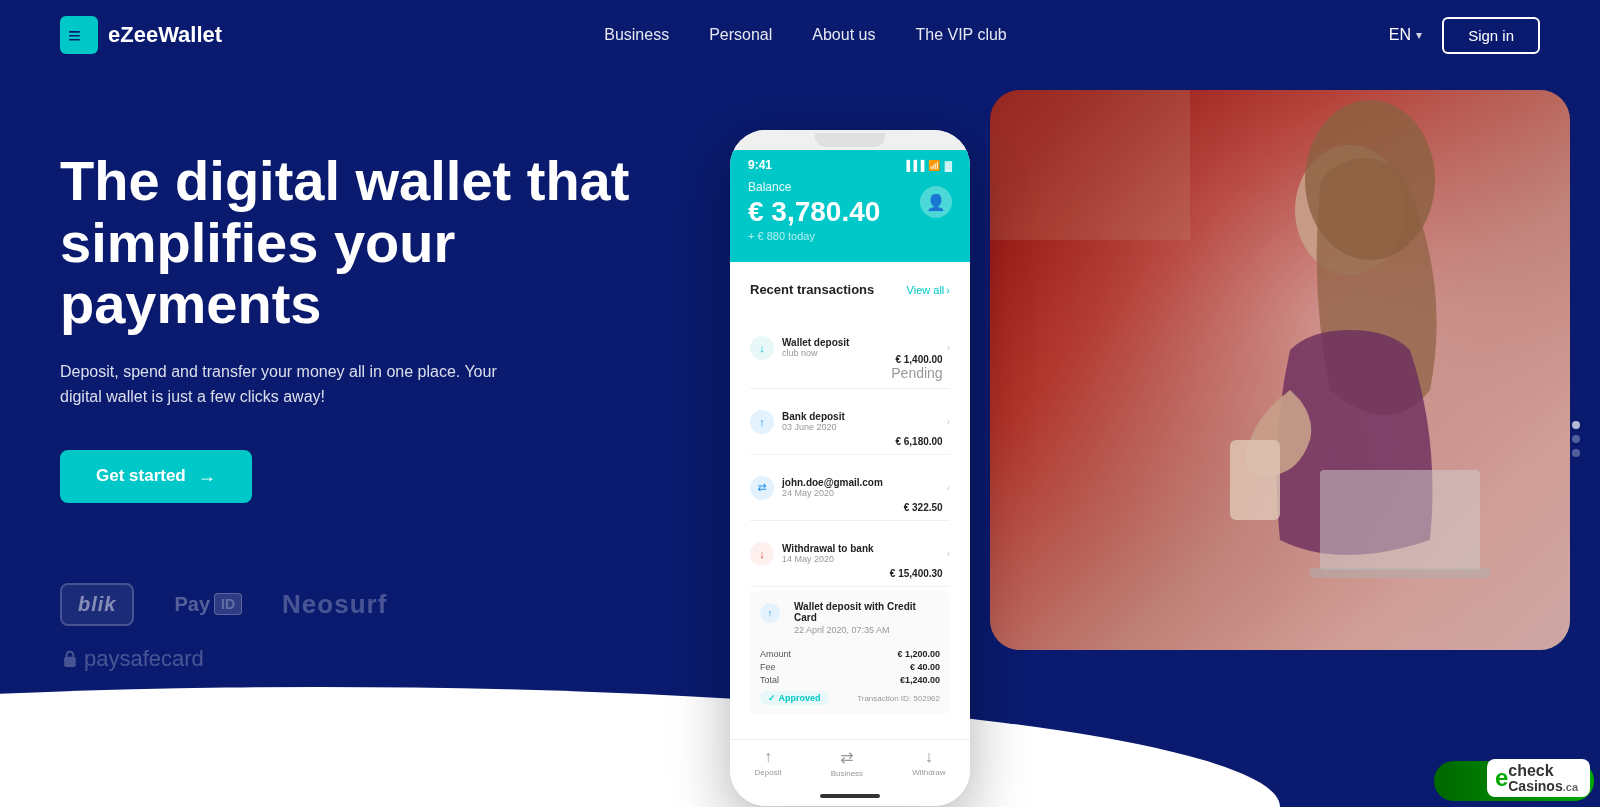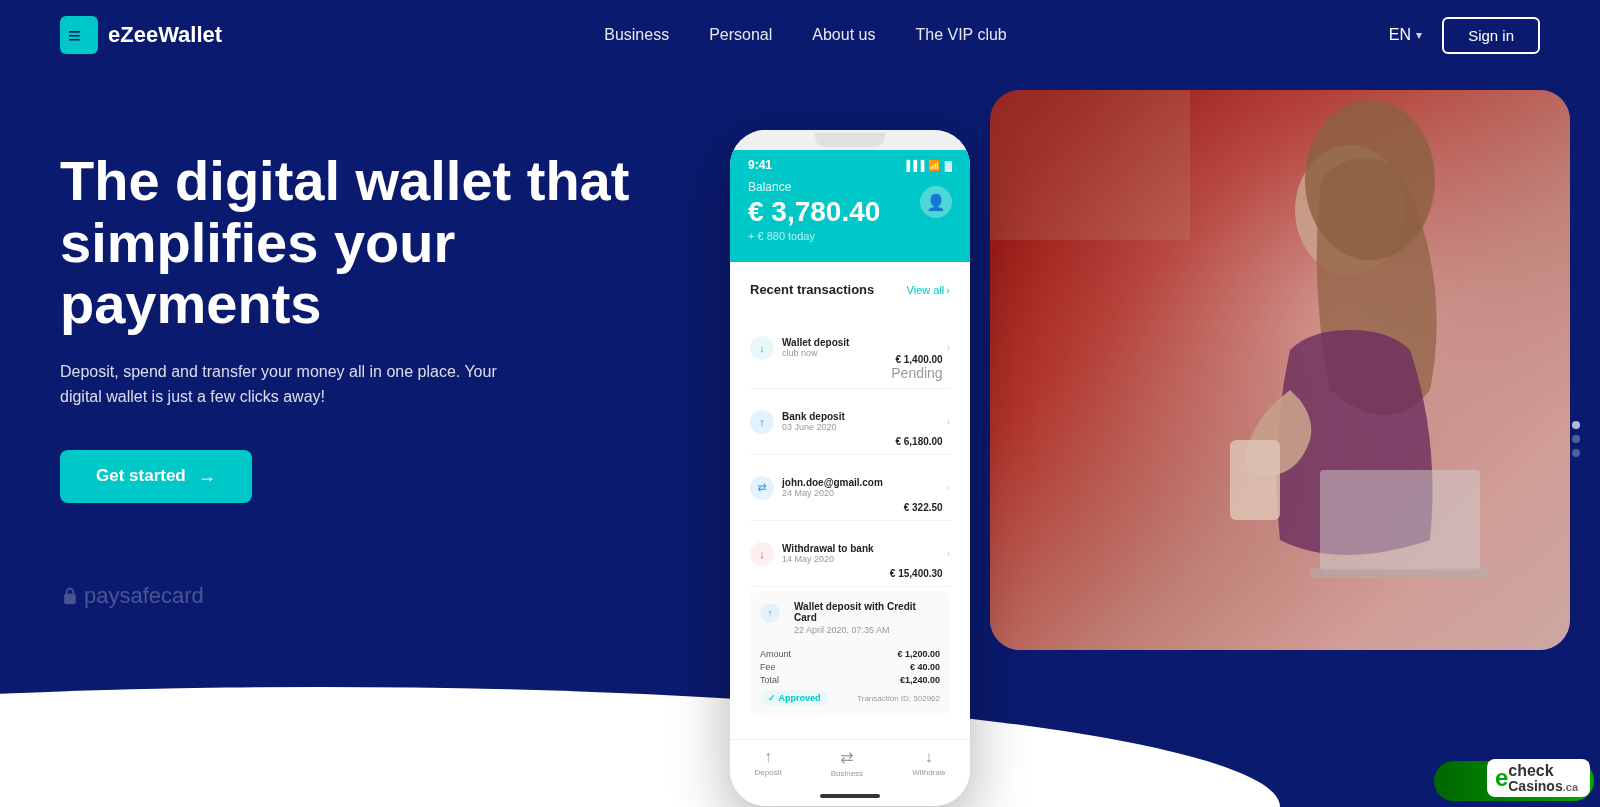--- a/index.html
+++ b/index.html
@@ -445,20 +445,28 @@
   <div class="hero-left">
     <h1 class="hero-title">The digital wallet that simplifies your payments</h1>
     <p class="hero-subtitle">Deposit, spend and transfer your money all in one place. Your digital wallet is just a few clicks away!</p>
     <button class="get-started-btn">
       <span>Get started</span>
       <span class="get-started-arrow">→</span>
     </button>
 
     <div class="partner-logos">
       <div class="partner-row">
+        <div class="blik-logo partner-logo">blik</div>
+        <div class="payid-logo partner-logo">
+          <span class="pay-part">Pay</span>
+          <span class="payid-badge">ID</span>
+        </div>
+        <div class="neosurf-logo partner-logo">Neosurf</div>
+      </div>
+      <div class="partner-row">
         <div class="paysafe-logo partner-logo">
           <span class="paysafe-lock">🔒</span>
           <span>paysafecard</span>
         </div>
       </div>
     </div>
   </div>
 
   <div class="hero-right">
 

